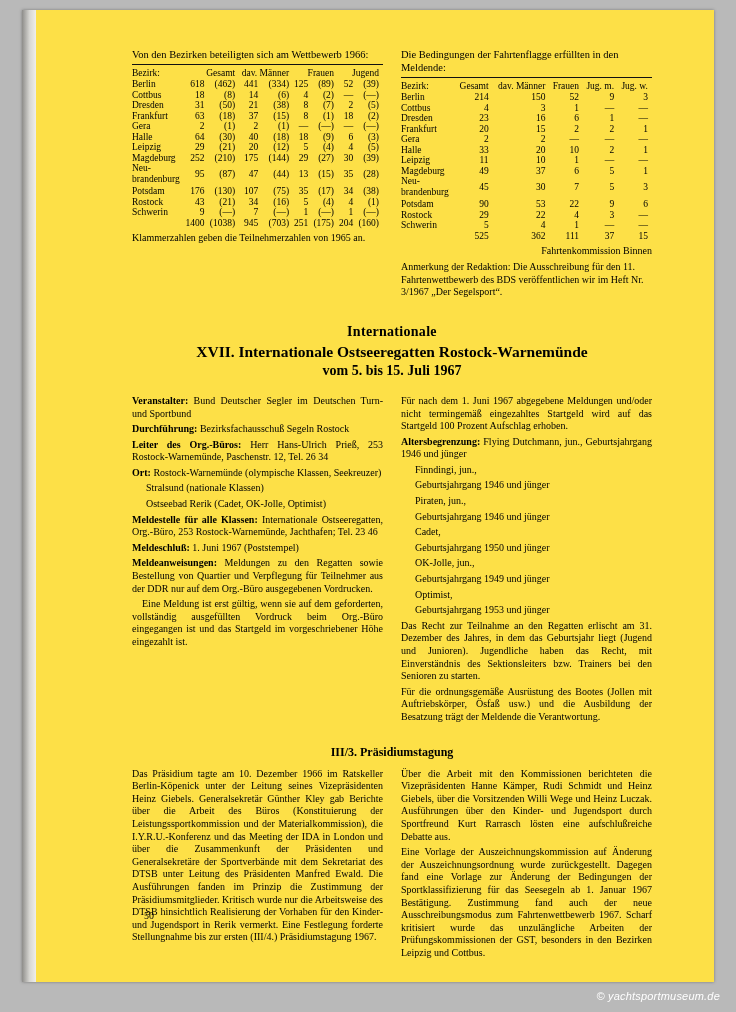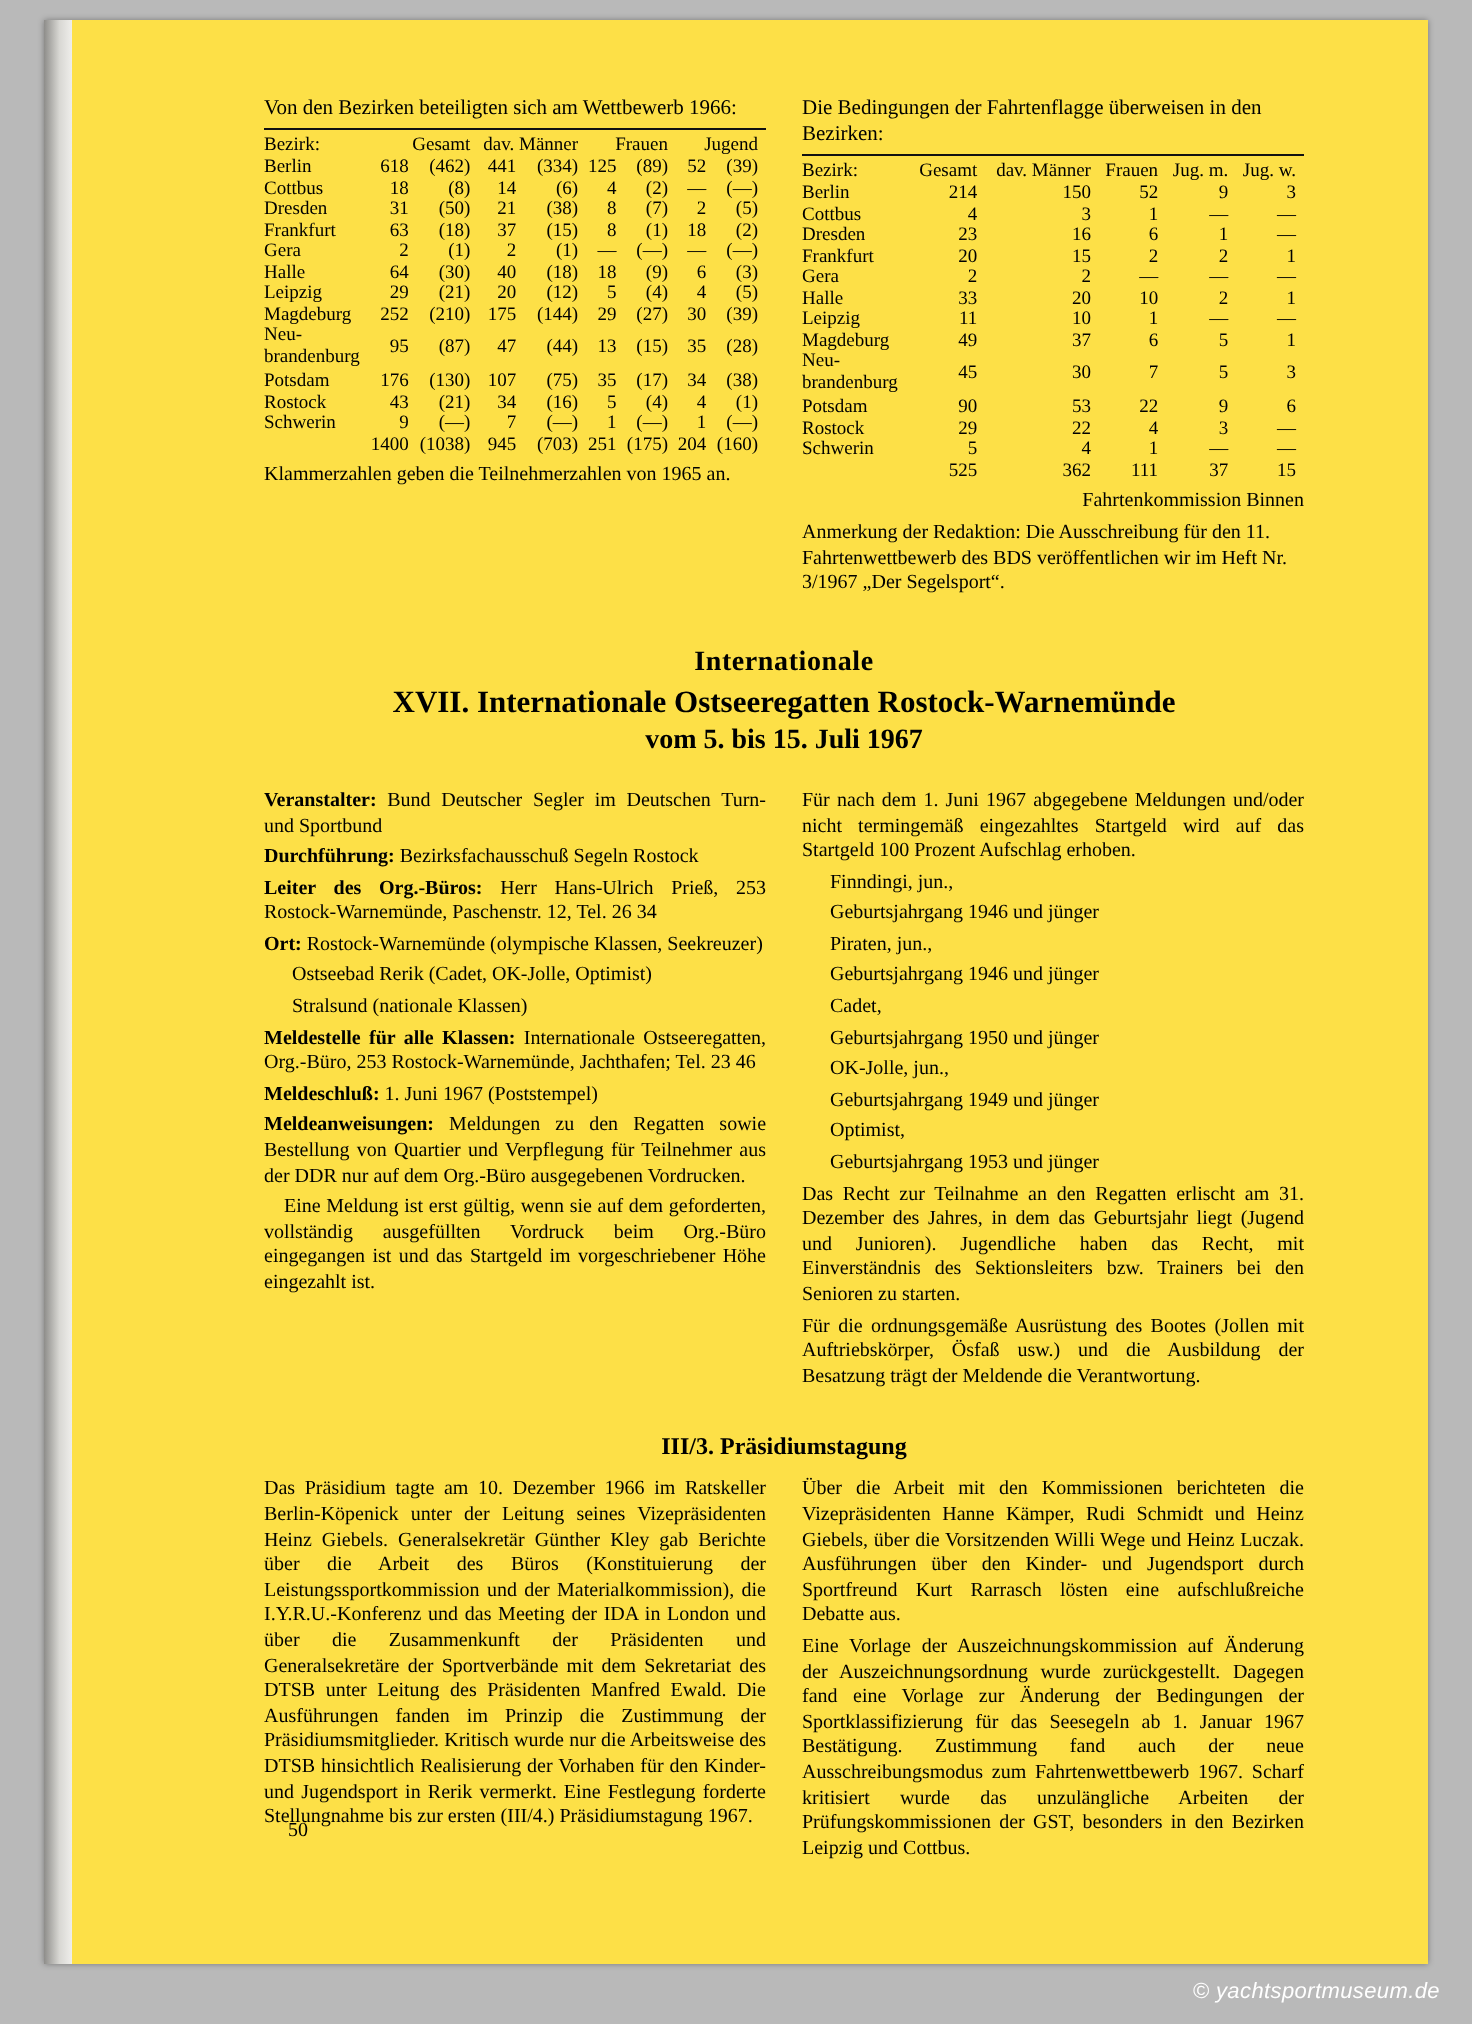--- a/index.html
+++ b/index.html
@@ -233,21 +233,21 @@
                 <td class="n">(175)</td>
                 <td class="n">204</td>
                 <td class="n">(160)</td>
               </tr>
             </tbody>
           </table>
           <div class="note">Klammerzahlen geben die Teilnehmerzahlen von 1965 an.</div>
         </div>
 
         <div class="col">
-          <div class="tbl-title">Die Bedingungen der Fahrtenflagge überweisen in den Bezirken:</div>
+          <div class="tbl-title">Die Bedingungen der Fahrtenflagge erfüllten in den Meldende:</div>
           <hr class="rule">
           <table class="grid">
             <thead>
               <tr>
                 <th>Bezirk:</th>
                 <th class="n">Gesamt</th>
                 <th class="n">dav. Männer</th>
                 <th class="n">Frauen</th>
                 <th class="n">Jug. m.</th>
                 <th class="n">Jug. w.</th>
@@ -370,30 +370,31 @@
         <div class="l2">XVII. Internationale Ostseeregatten Rostock-Warnemünde</div>
         <div class="l3">vom 5. bis 15. Juli 1967</div>
       </div>
 
       <div class="body-cols">
         <div class="bcol">
           <div class="blk"><span class="dt">Veranstalter:</span> <span>Bund Deutscher Segler im Deutschen Turn- und Sportbund</span></div>
           <div class="blk"><span class="dt">Durchführung:</span> <span>Bezirksfachausschuß Segeln Rostock</span></div>
           <div class="blk"><span class="dt">Leiter des Org.-Büros:</span> <span>Herr Hans-Ulrich Prieß, 253 Rostock-Warnemünde, Paschenstr. 12, Tel. 26 34</span></div>
           <div class="blk"><span class="dt">Ort:</span> <span>Rostock-Warnemünde (olympische Klassen, Seekreuzer)</span></div>
+          <div class="blk ind">Stralsund (nationale Klassen)</div>
           <div class="blk ind">Ostseebad Rerik (Cadet, OK-Jolle, Optimist)</div>
-          <div class="blk ind">Stralsund (nationale Klassen)</div>
           <div class="blk"><span class="dt">Meldestelle für alle Klassen:</span> <span>Internationale Ostseeregatten, Org.-Büro, 253 Rostock-Warnemünde, Jachthafen; Tel. 23 46</span></div>
           <div class="blk"><span class="dt">Meldeschluß:</span> <span>1. Juni 1967 (Poststempel)</span></div>
           <div class="blk"><span class="dt">Meldeanweisungen:</span> <span>Meldungen zu den Regatten sowie Bestellung von Quartier und Verpflegung für Teilnehmer aus der DDR nur auf dem Org.-Büro ausgegebenen Vordrucken.</span></div>
           <p class="p">Eine Meldung ist erst gültig, wenn sie auf dem geforderten, vollständig ausgefüllten Vordruck beim Org.-Büro eingegangen ist und das Startgeld im vorgeschriebener Höhe eingezahlt ist.</p>
         </div>
 
         <div class="bcol">
           <p class="p0">Für nach dem 1. Juni 1967 abgegebene Meldungen und/oder nicht termingemäß eingezahltes Startgeld wird auf das Startgeld 100 Prozent Aufschlag erhoben.</p>
+          <div class="blk"><span class="dt">Altersbegrenzung:</span> <span>Flying Dutchmann, jun., Geburtsjahrgang 1946 und jünger</span></div>
           <div class="blk ind">Finndingi, jun.,</div>
           <div class="blk ind">Geburtsjahrgang 1946 und jünger</div>
           <div class="blk ind">Piraten, jun.,</div>
           <div class="blk ind">Geburtsjahrgang 1946 und jünger</div>
           <div class="blk ind">Cadet,</div>
           <div class="blk ind">Geburtsjahrgang 1950 und jünger</div>
           <div class="blk ind">OK-Jolle, jun.,</div>
           <div class="blk ind">Geburtsjahrgang 1949 und jünger</div>
           <div class="blk ind">Optimist,</div>
           <div class="blk ind">Geburtsjahrgang 1953 und jünger</div>

